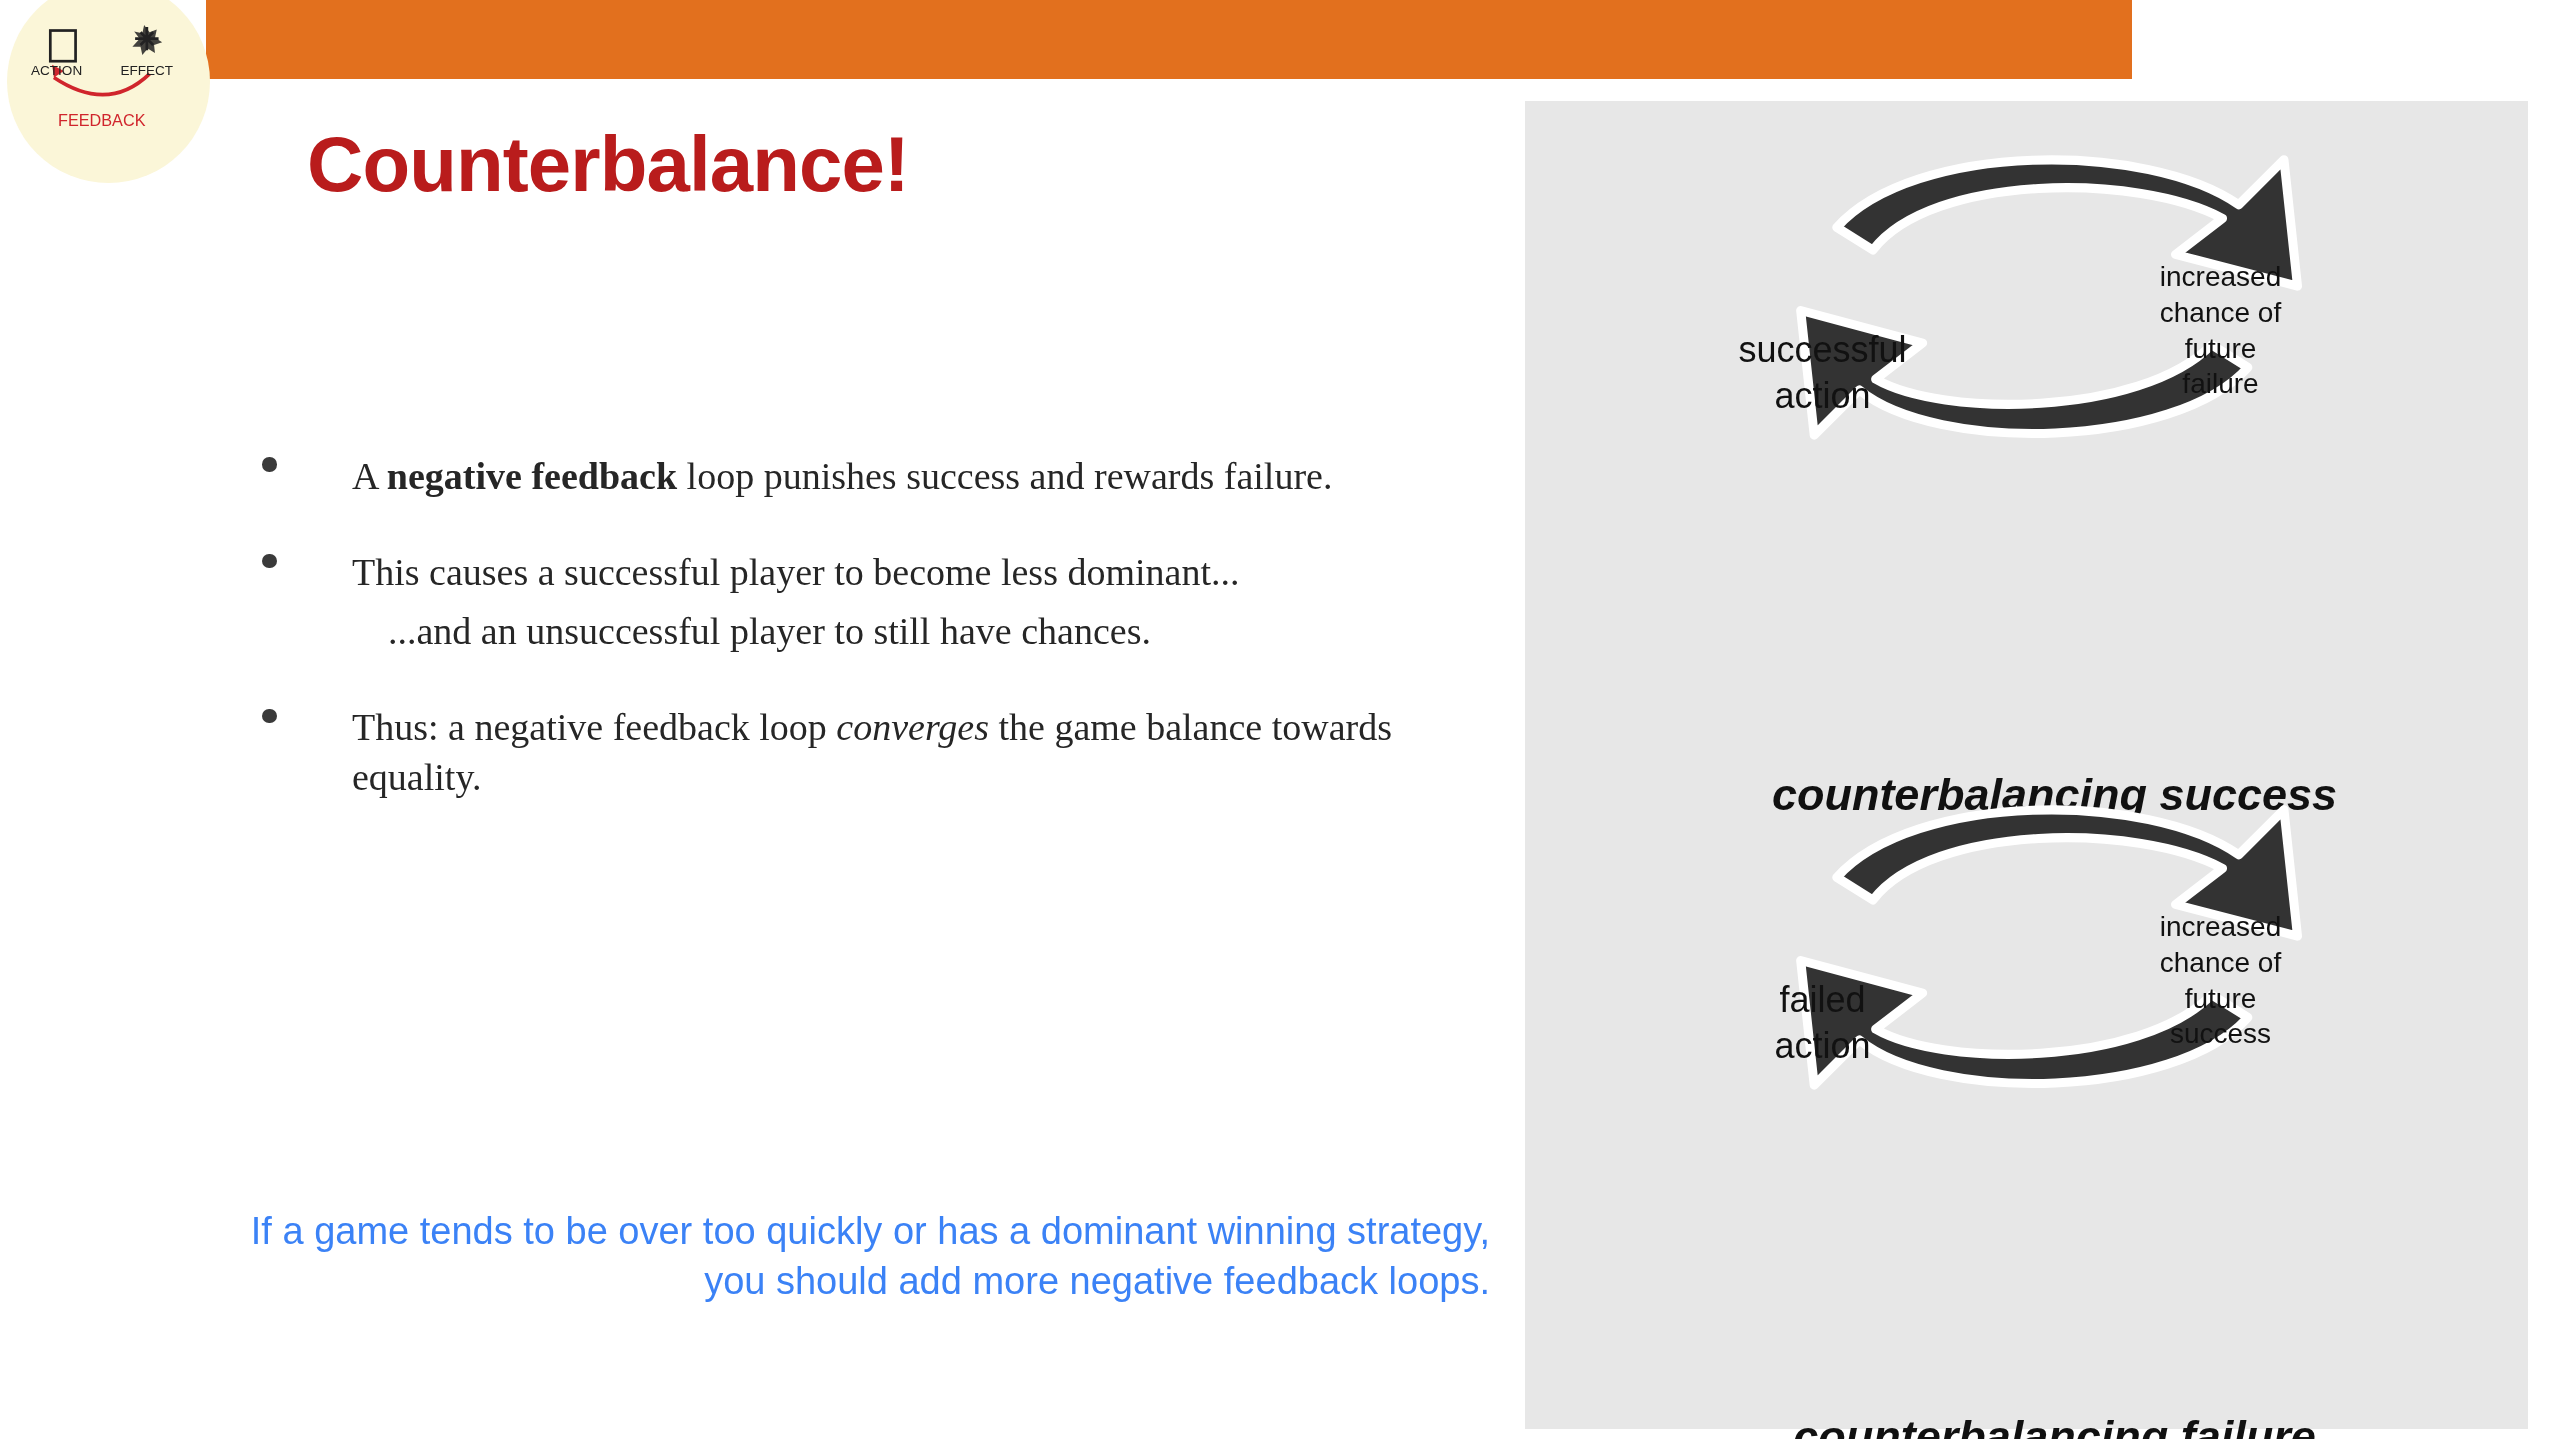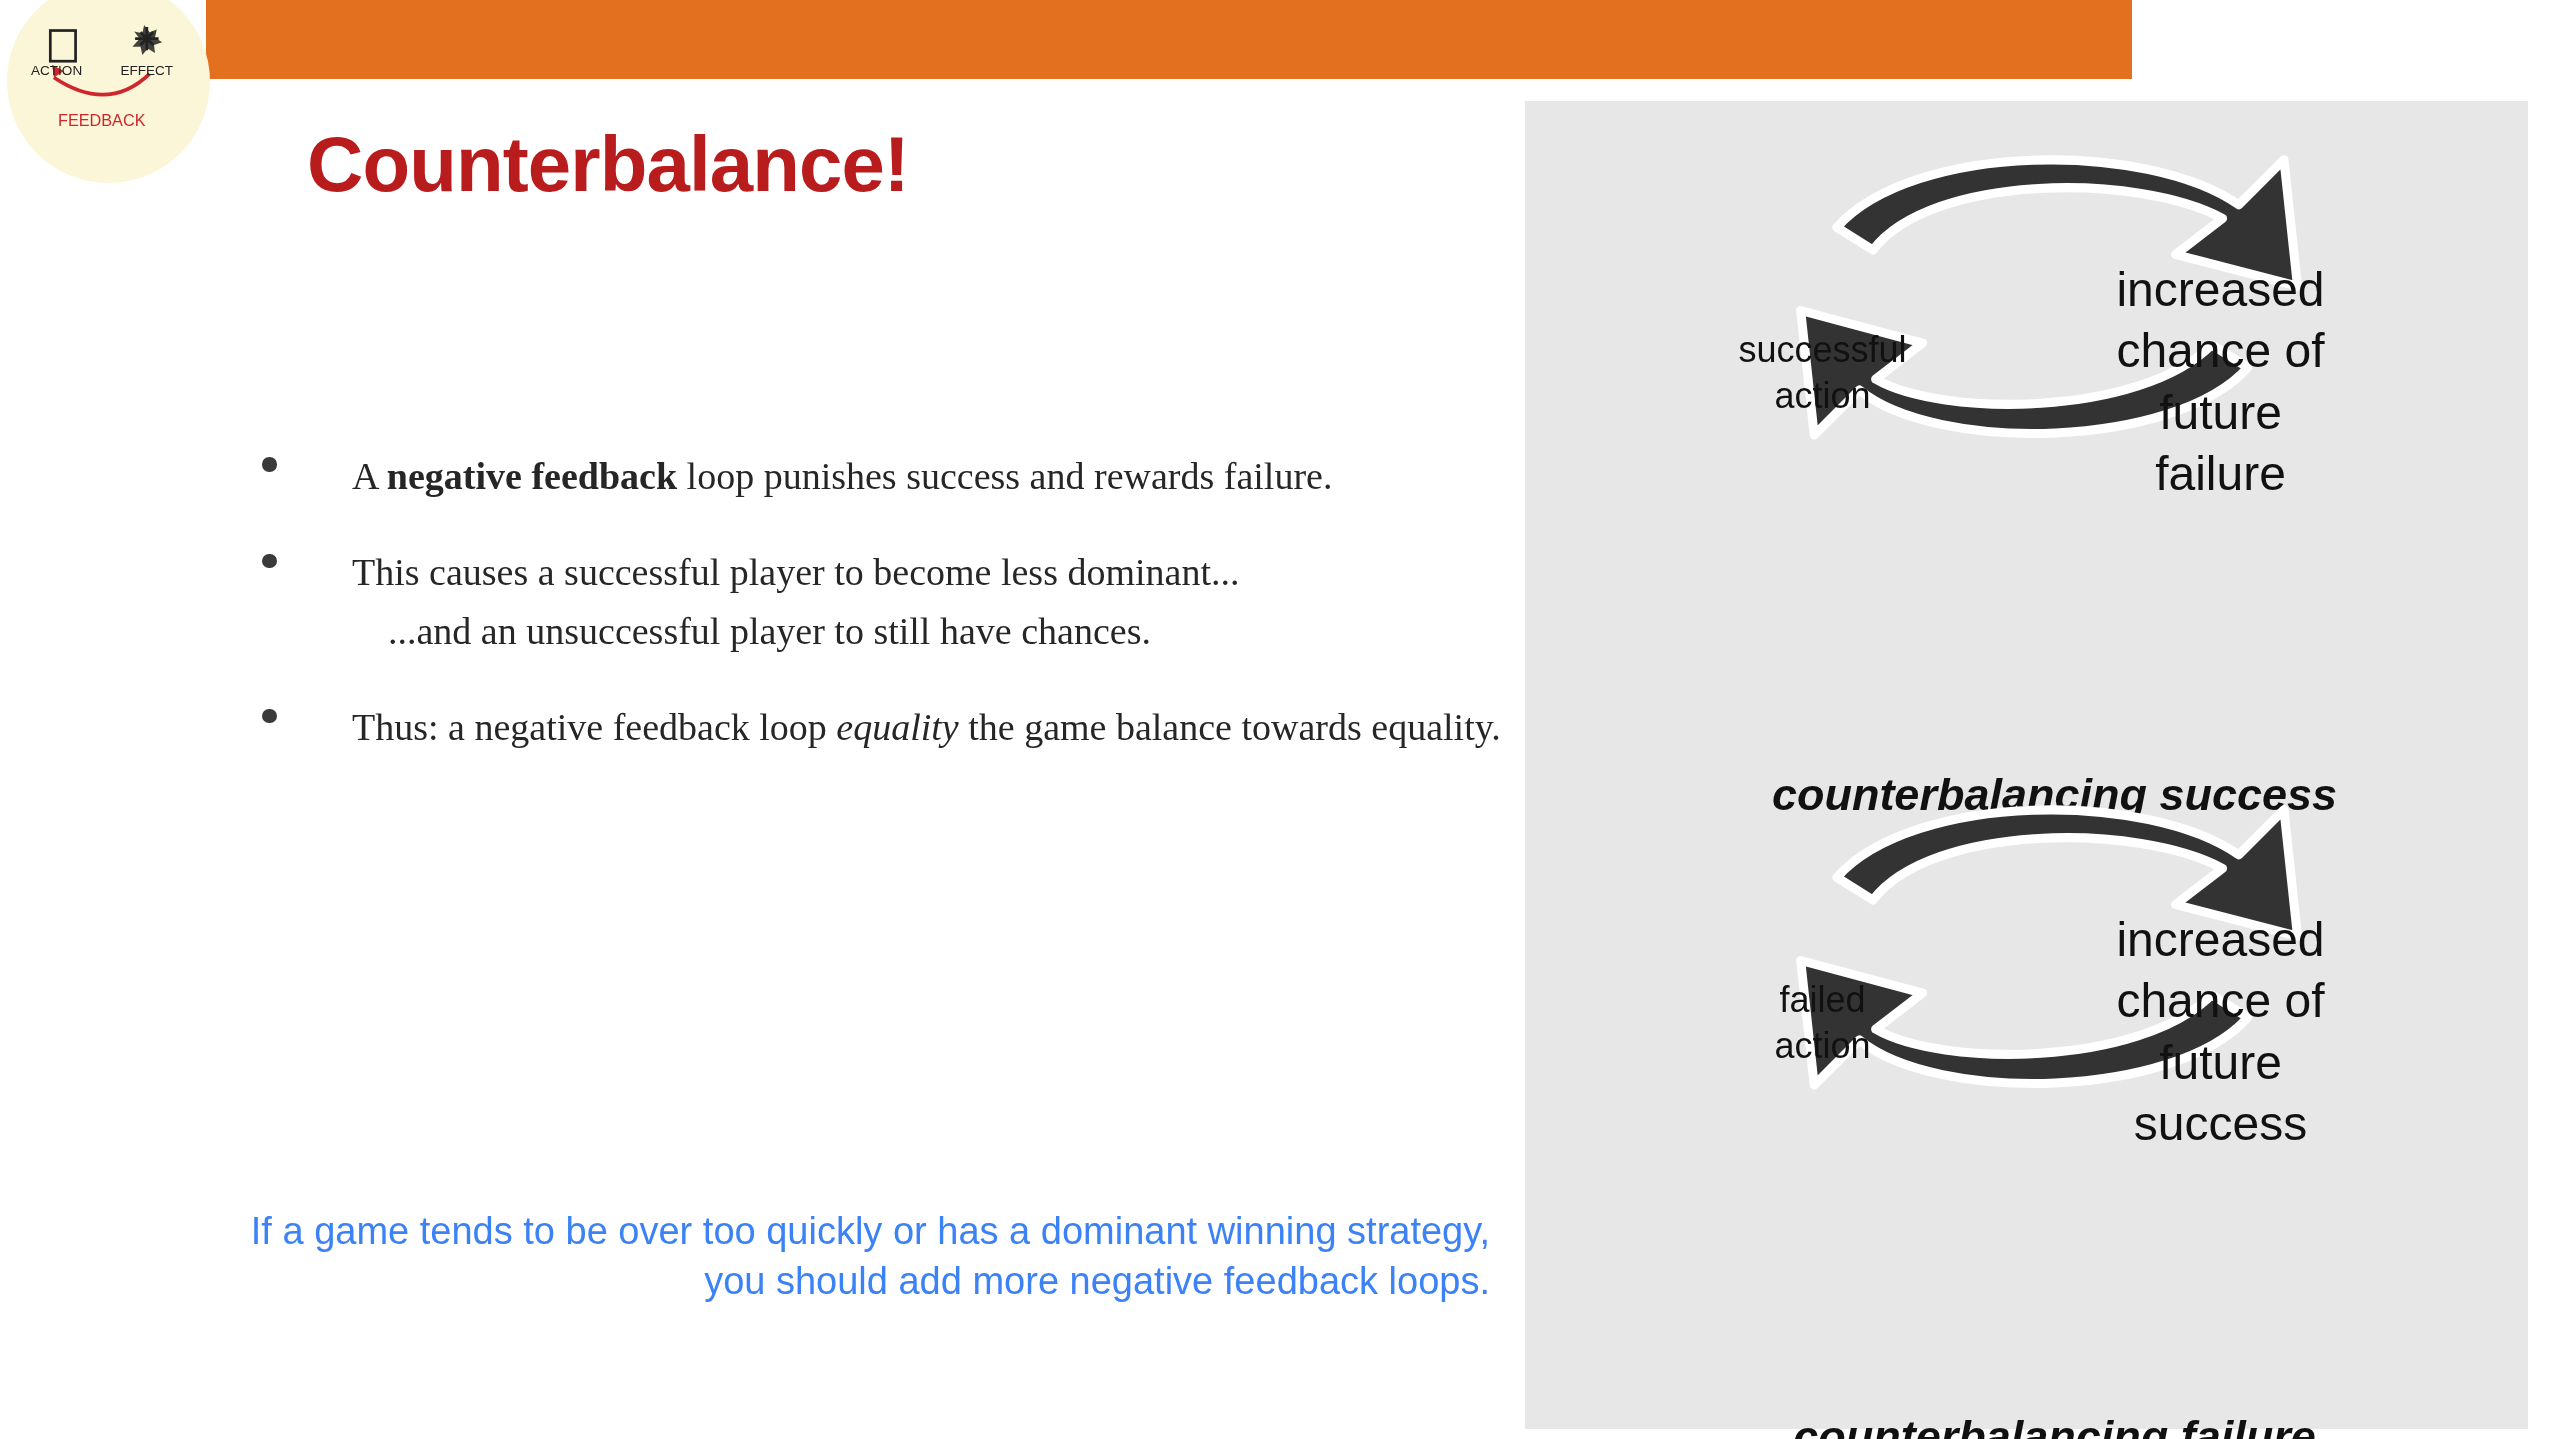--- a/index.html
+++ b/index.html
@@ -129,21 +129,21 @@
     font-size: 36px;
     line-height: 1.28;
     color: #111;
   }
   .label-right {
     position: absolute;
     left: 506px;
     top: 140px;
     width: 379px;
     text-align: center;
-    font-size: 48px;
+    font-size: 28px;
     line-height: 1.28;
     color: #111;
   }
   .caption {
     position: absolute;
     width: 1003px;
     text-align: center;
     font-size: 45px;
     font-weight: bold;
     font-style: italic;
@@ -186,21 +186,21 @@
   </div>
 
   <div class="bullet-row">
     <span class="bullet-dot"></span>
     <div class="bullet-text">This causes a successful player to become less dominant...</div>
     <div class="sub-text">...and an unsuccessful player to still have chances.</div>
   </div>
 
   <div class="bullet-row">
     <span class="bullet-dot"></span>
-    <div class="bullet-text"><span>Thus: a negative feedback loop </span><i>equality</i><span> the game balance towards equality.</span></div>
+    <div class="bullet-text"><span>Thus: a negative feedback loop </span><i>converges</i><span> the game balance towards equality.</span></div>
   </div>
 
 </div>
 
 <div class="note">If a game tends to be over too quickly or has a dominant winning strategy, you should add more negative feedback loops.</div>
 
 <div class="panel">
 
   <div class="cycle top">
     <svg class="arrows" width="1003" height="542" viewBox="0 0 1110 600">

